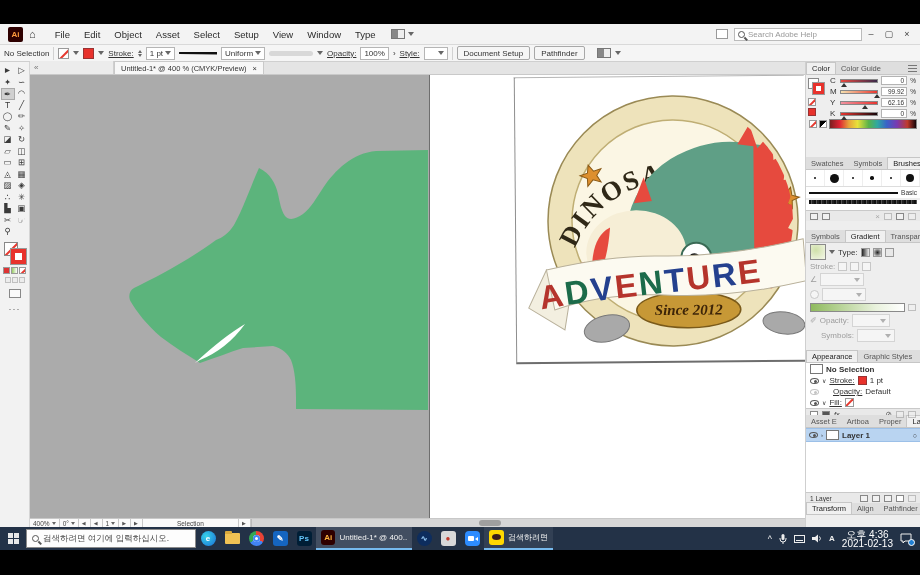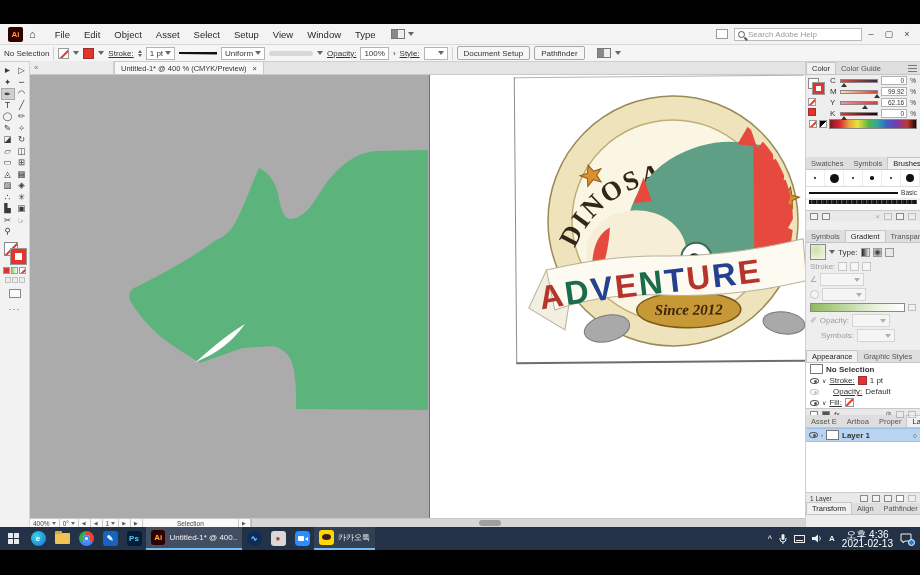--- a/index.html
+++ b/index.html
@@ -583,20 +583,24 @@
 
 <div id="taskbar">
   <span class="tb-start">
         <span class="winlogo">
           <i></i>
           <i></i>
           <i></i>
           <i></i>
         </span>
       </span>
+  <span class="tb-search">
+    <span class="mag"></span>
+    <span>검색하려면 여기에 입력하십시오.</span>
+  </span>
   <span class="tb-ic">
         <span class="appic edge">e</span>
       </span>
   <span class="tb-ic">
         <span class="folder"></span>
       </span>
   <span class="tb-ic">
         <span class="appic chrome"></span>
       </span>
   <span class="tb-ic">
@@ -613,21 +617,21 @@
         <span class="appic swoosh">∿</span>
       </span>
   <span class="tb-ic">
         <span class="appic grayapp">●</span>
       </span>
   <span class="tb-ic">
         <span class="appic zoomapp"></span>
       </span>
   <span class="tb-win kakao-win">
     <span class="appic kakao"></span>
-    <span class="tlabel">카카오톡</span>
+    <span class="tlabel">검색하려면</span>
   </span>
   <span class="tray">
     <span style="font-size:9px">^</span>
     <svg width="8" height="10" viewBox="0 0 8 10">
           <rect x="2.5" y="0" width="3" height="6" rx="1.5" fill="#eee"></rect>
           <path d="M1,4 v1 a3,3 0 0 0 6,0 v-1" stroke="#eee" fill="none"></path>
           <line x1="4" y1="8" x2="4" y2="10" stroke="#eee"></line>
         </svg>
     <svg width="11" height="8" viewBox="0 0 11 8">
           <rect x="0.5" y="0.5" width="10" height="7" fill="none" stroke="#eee"></rect>

